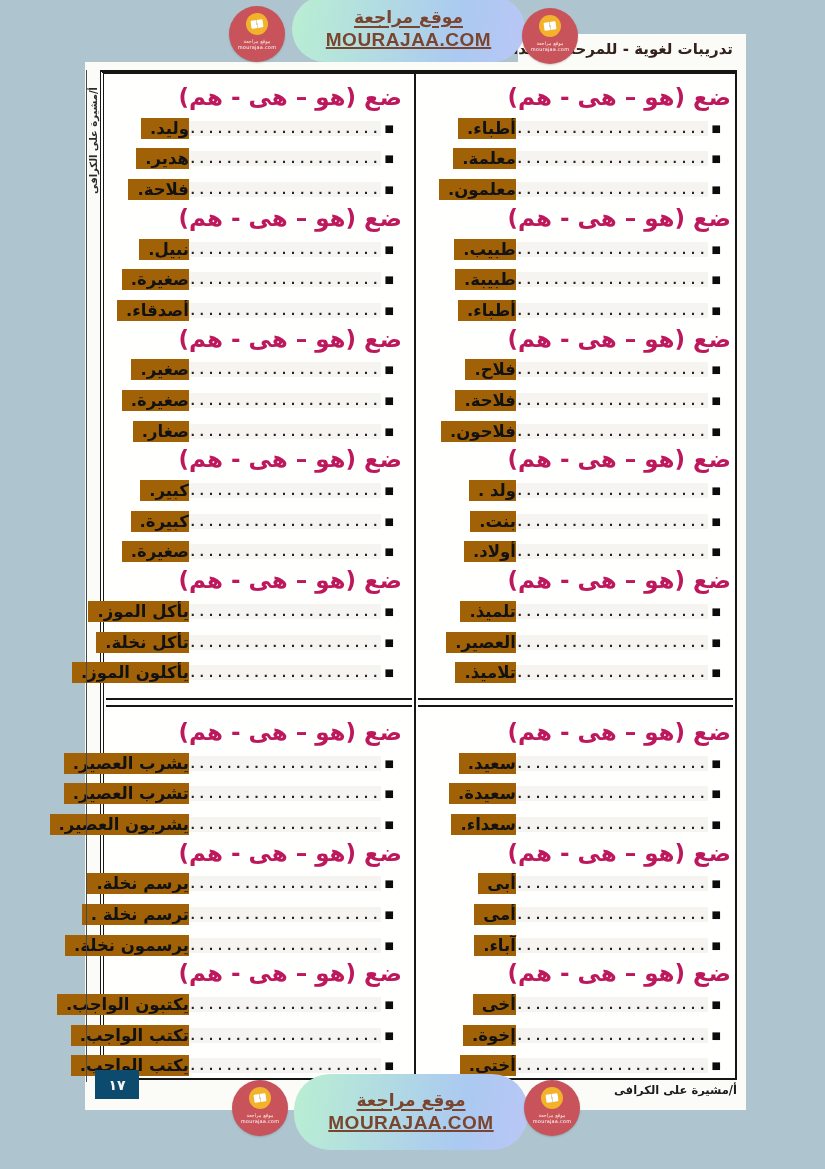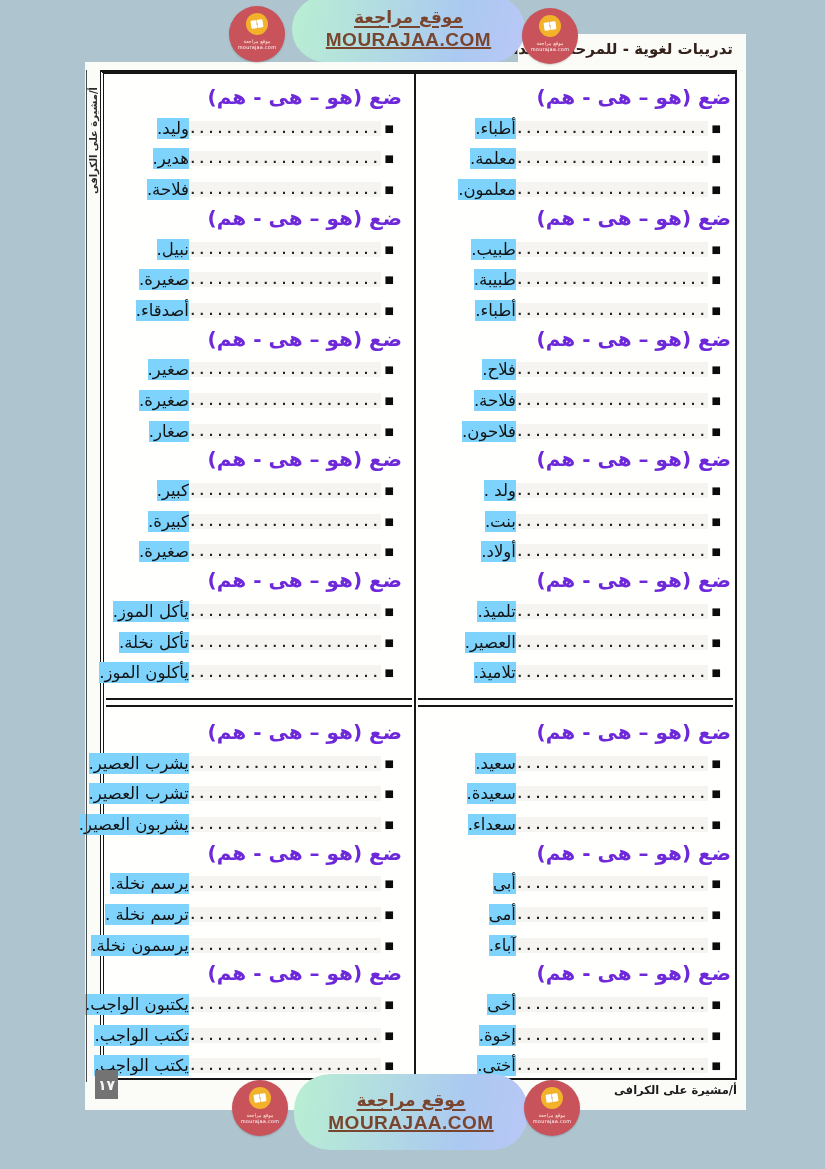--- a/index.html
+++ b/index.html
@@ -16,35 +16,35 @@
   
   .sheet{
     position:absolute;left:100px;top:70px;width:637px;height:1010px;box-sizing:border-box;
     background:#fffffe;border:2px solid #161616;border-top:4px solid #161616;border-left:4px double #161616;
   }
   .vsep{position:absolute;left:310px;top:0;bottom:0;width:2px;background:#161616;}
   .col{position:absolute;top:0;bottom:0;padding-top:10px;box-sizing:border-box;}
   #col-left{left:0;width:310px;}
   #col-right{left:312px;right:0;}
 
-  .block-header{height:29px;line-height:27px;font-size:20px;font-weight:700;direction:rtl;text-align:right;color:#6d28d9;white-space:nowrap;}
+  .block-header{height:29px;line-height:27px;font-size:23px;font-weight:700;direction:rtl;text-align:right;color:#be185d;white-space:nowrap;}
   #col-right .block-header{padding-left:0;padding-right:4px;}
   #col-left .block-header{padding-right:12px;}
   .item{height:30.6px;display:flex;direction:rtl;align-items:center;color:#151515;}
   #col-right .item{padding-right:14px;}
   #col-left .item{padding-right:20px;}
   .bullet{font-size:10px;margin-left:4px;flex:none;color:#0c0c0c;}
   .dots{font-family:"DejaVu Sans Mono",monospace;font-size:12.5px;font-weight:700;letter-spacing:1.6px;white-space:nowrap;color:#222;background:#f5f4f0;line-height:15px;}
-  .word{font-size:16.5px;font-weight:400;white-space:nowrap;background:#7dd3fc;line-height:21px;color:#121212;}
+  .word{font-size:16.5px;font-weight:700;white-space:nowrap;background:#a16207;line-height:21px;color:#121212;padding-left:9px;}
   .half-divider{margin:10px 2px 12px 2px;border-top:2px solid #161616;border-bottom:2px solid #161616;height:5px;}
 
   
   .page-edge-line{position:absolute;left:86px;top:70px;width:1px;height:1012px;background:#4a4a4a;}
   .side-label{position:absolute;left:18px;top:135px;width:150px;text-align:center;transform:rotate(-90deg);font-size:10px;font-weight:700;color:#2a2a2a;direction:rtl;white-space:nowrap;}
-  .pagenum{position:absolute;left:95px;top:1070px;width:23px;height:29px;background:#737373;color:#f5f5f5;font-size:14px;font-weight:700;display:flex;align-items:center;justify-content:center;}
+  .pagenum{position:absolute;left:95px;top:1070px;width:44px;height:29px;background:#0c4a6e;color:#f5f5f5;font-size:14px;font-weight:700;display:flex;align-items:center;justify-content:center;}
   .signature{position:absolute;right:88px;top:1083px;font-size:11.5px;font-weight:700;color:#1b1b1b;direction:rtl;}
 
   
   .logo-circle{position:absolute;width:56px;height:56px;border-radius:50%;background:#c8535b;display:flex;flex-direction:column;align-items:center;box-shadow:0 1px 2px rgba(0,0,0,.18);z-index:5;}
   .lc-top-left{left:229px;top:6px;}
   .lc-top-right{left:522px;top:8px;}
   .lc-bot-left{left:232px;top:1080px;}
   .lc-bot-right{left:524px;top:1080px;}
   .logo-inner{margin-top:7px;width:22px;height:22px;border-radius:50%;background:#f2b32b;display:flex;align-items:center;justify-content:center;flex:none;}
   .logo-book{width:12px;height:8px;border-radius:1px;background:linear-gradient(to right,#ffffff 45%,#e3d2a5 45%,#e3d2a5 55%,#ffffff 55%);transform:rotate(-8deg);}

